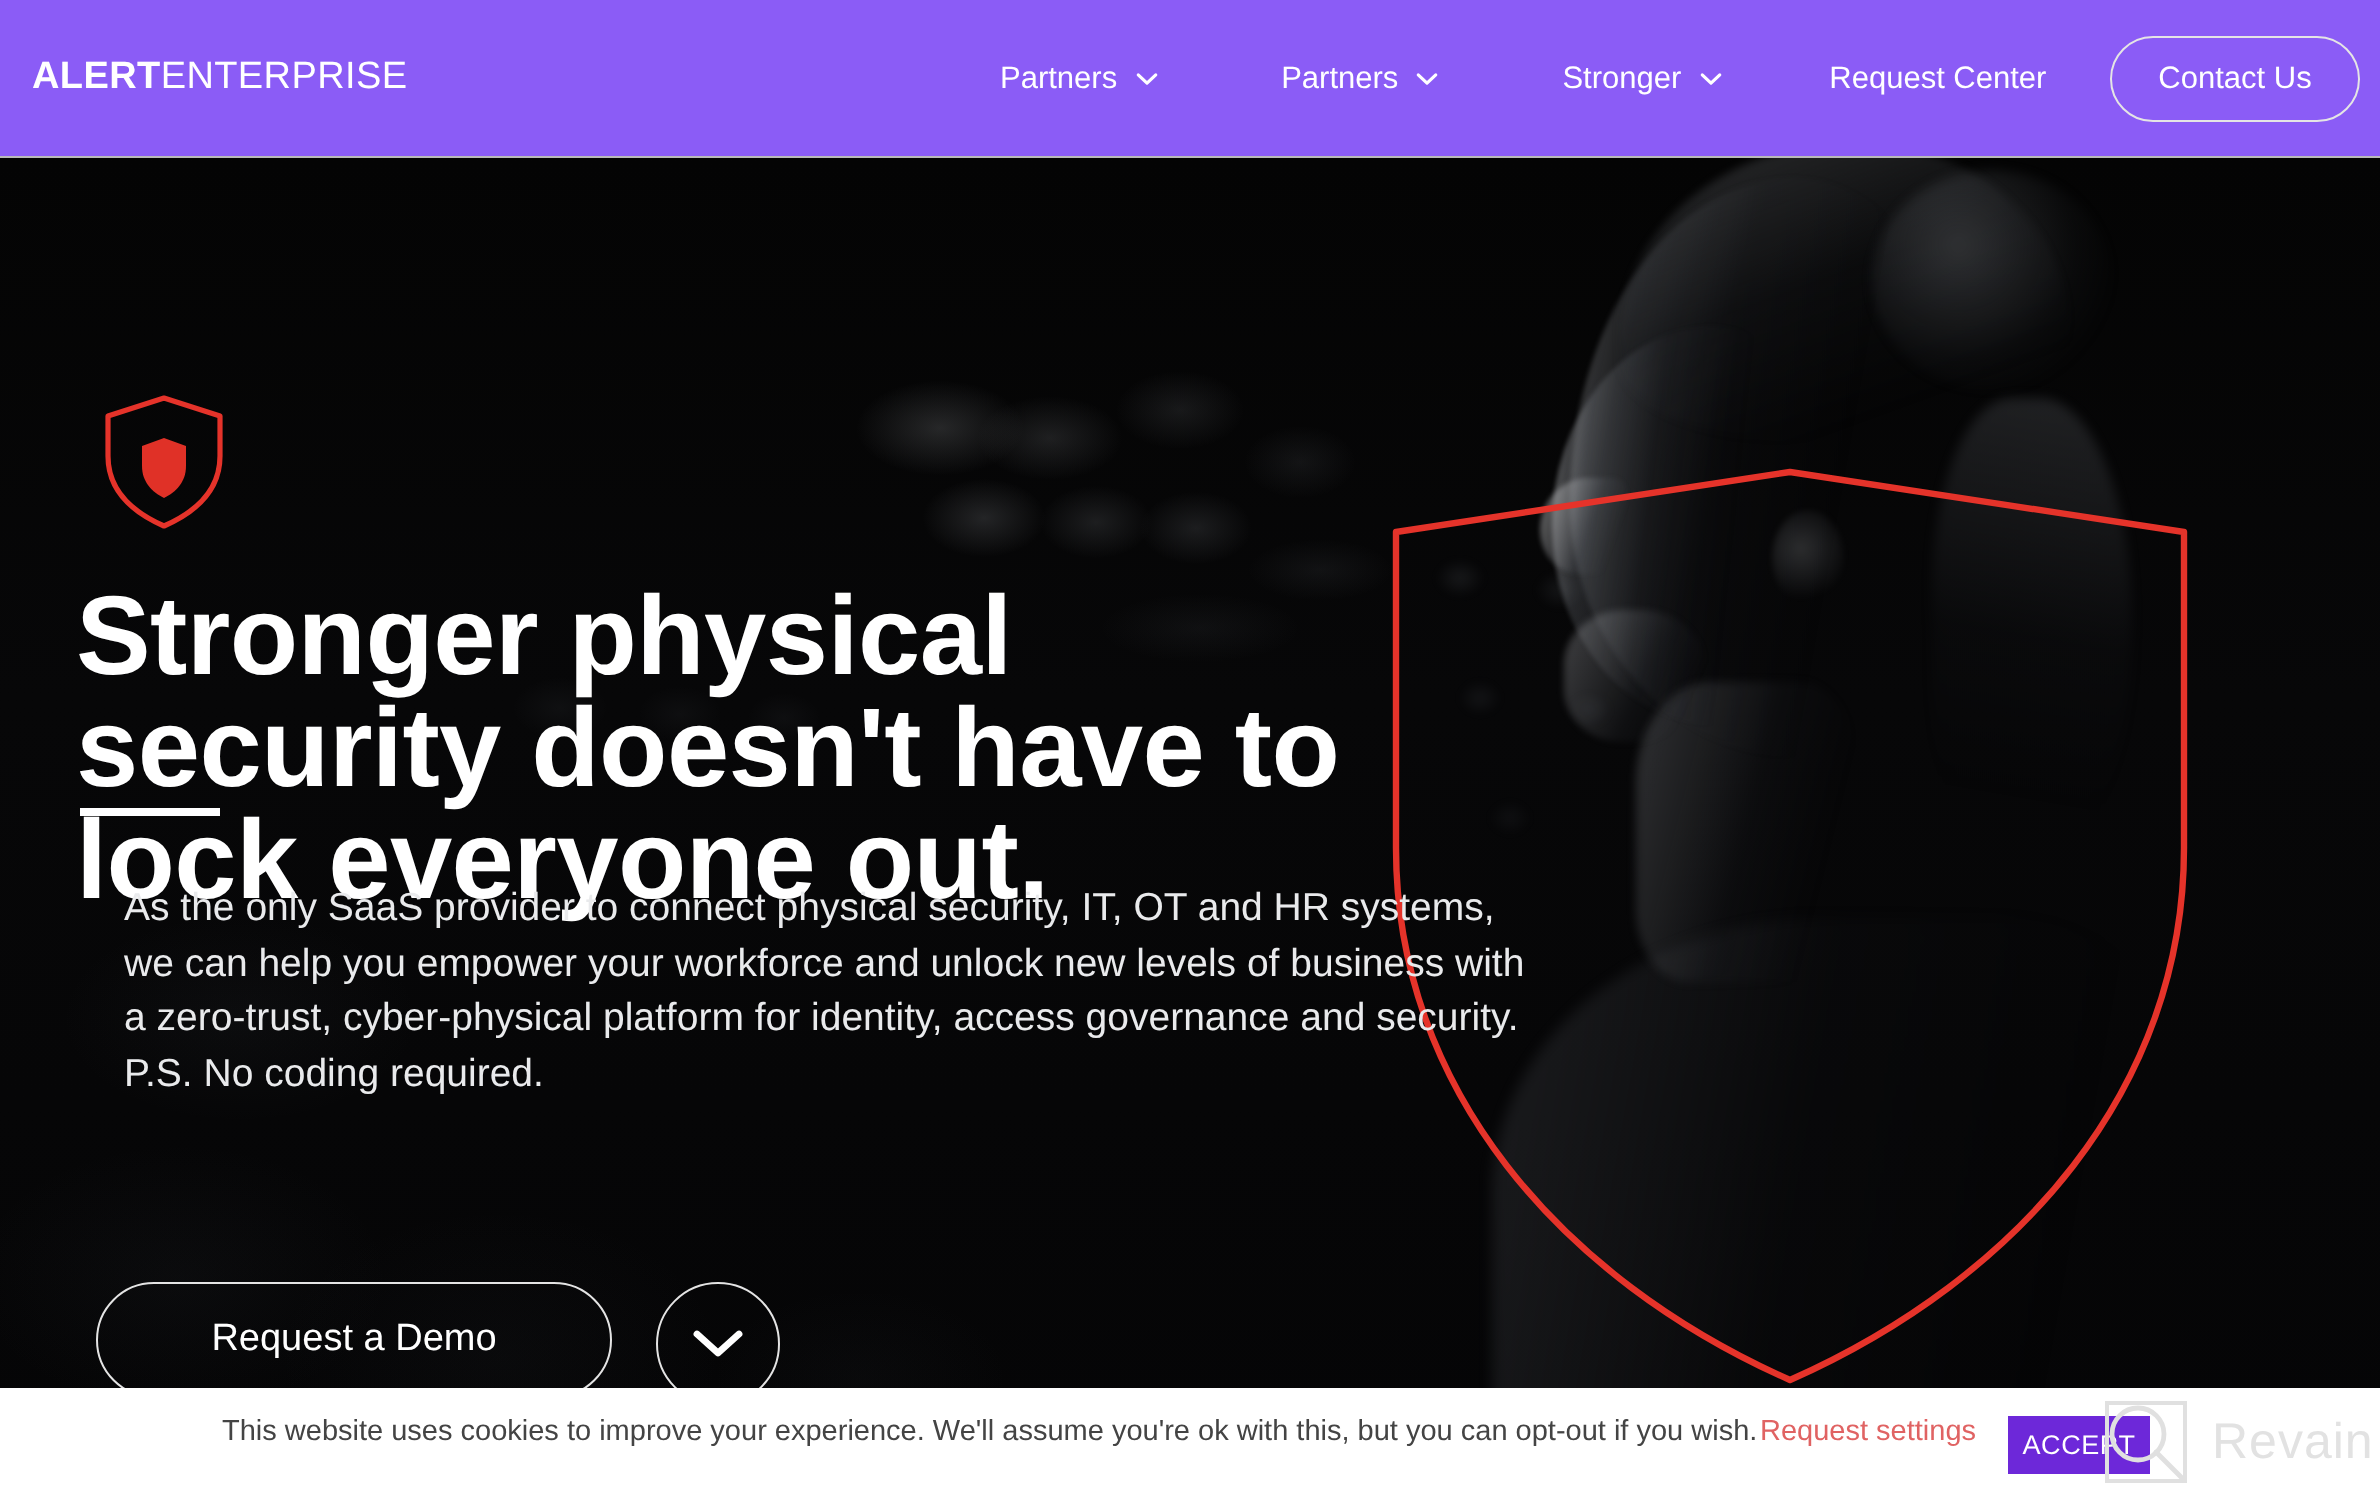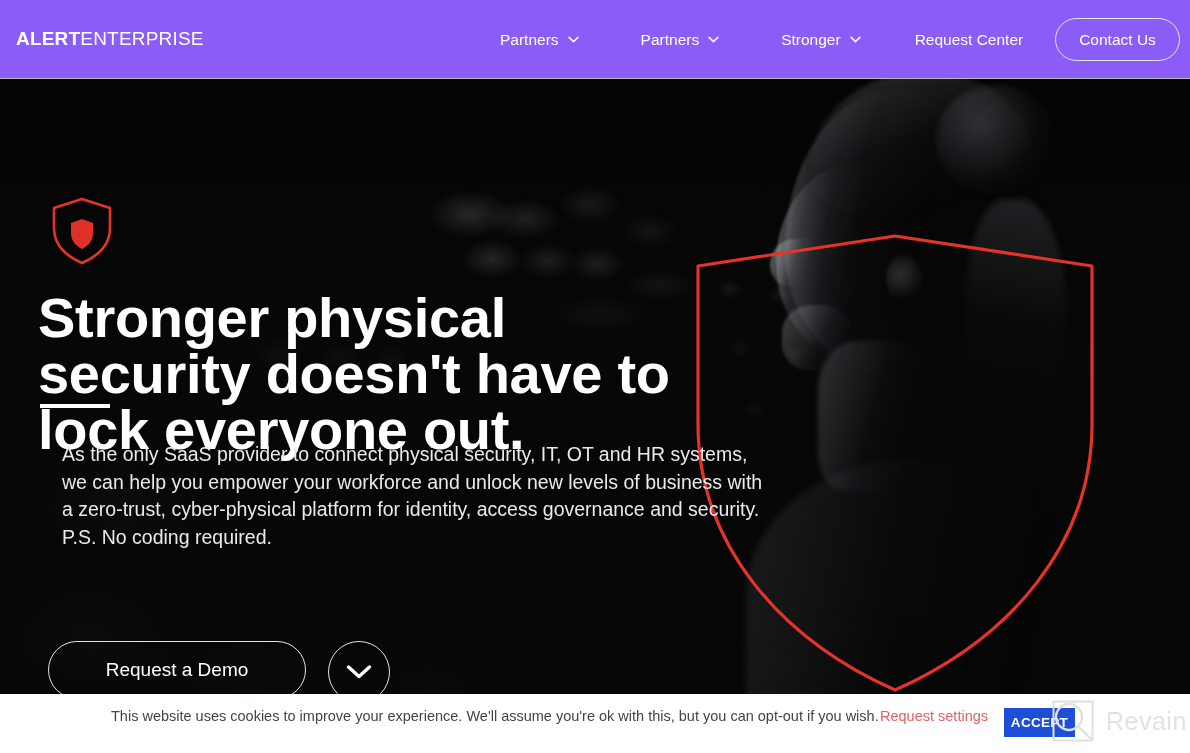--- a/index.html
+++ b/index.html
@@ -231,22 +231,22 @@
     white-space:nowrap;
   }
   .cookie-settings {
     position:absolute; left:880px; top:14px;
     font-size:14.5px; color:#e06363;
     cursor:pointer; white-space:nowrap;
   }
   .accept-btn {
     position:absolute; left:1004px; top:708px;
     width:71px; height:29px;
-    background:#1d4ed8;
-    color:#fff; font-size:13.5px; font-weight:bold;
+    background:#6d28d9;
+    color:#fff; font-size:13.5px; font-weight:normal;
     display:flex; align-items:center; justify-content:center;
     border:none; cursor:pointer; z-index:61;
     letter-spacing:.3px;
   }
 
   
   .watermark {
     position:absolute; left:1052px; top:700px;
     display:flex; align-items:center; gap:12px;
     z-index:70; pointer-events:none;

